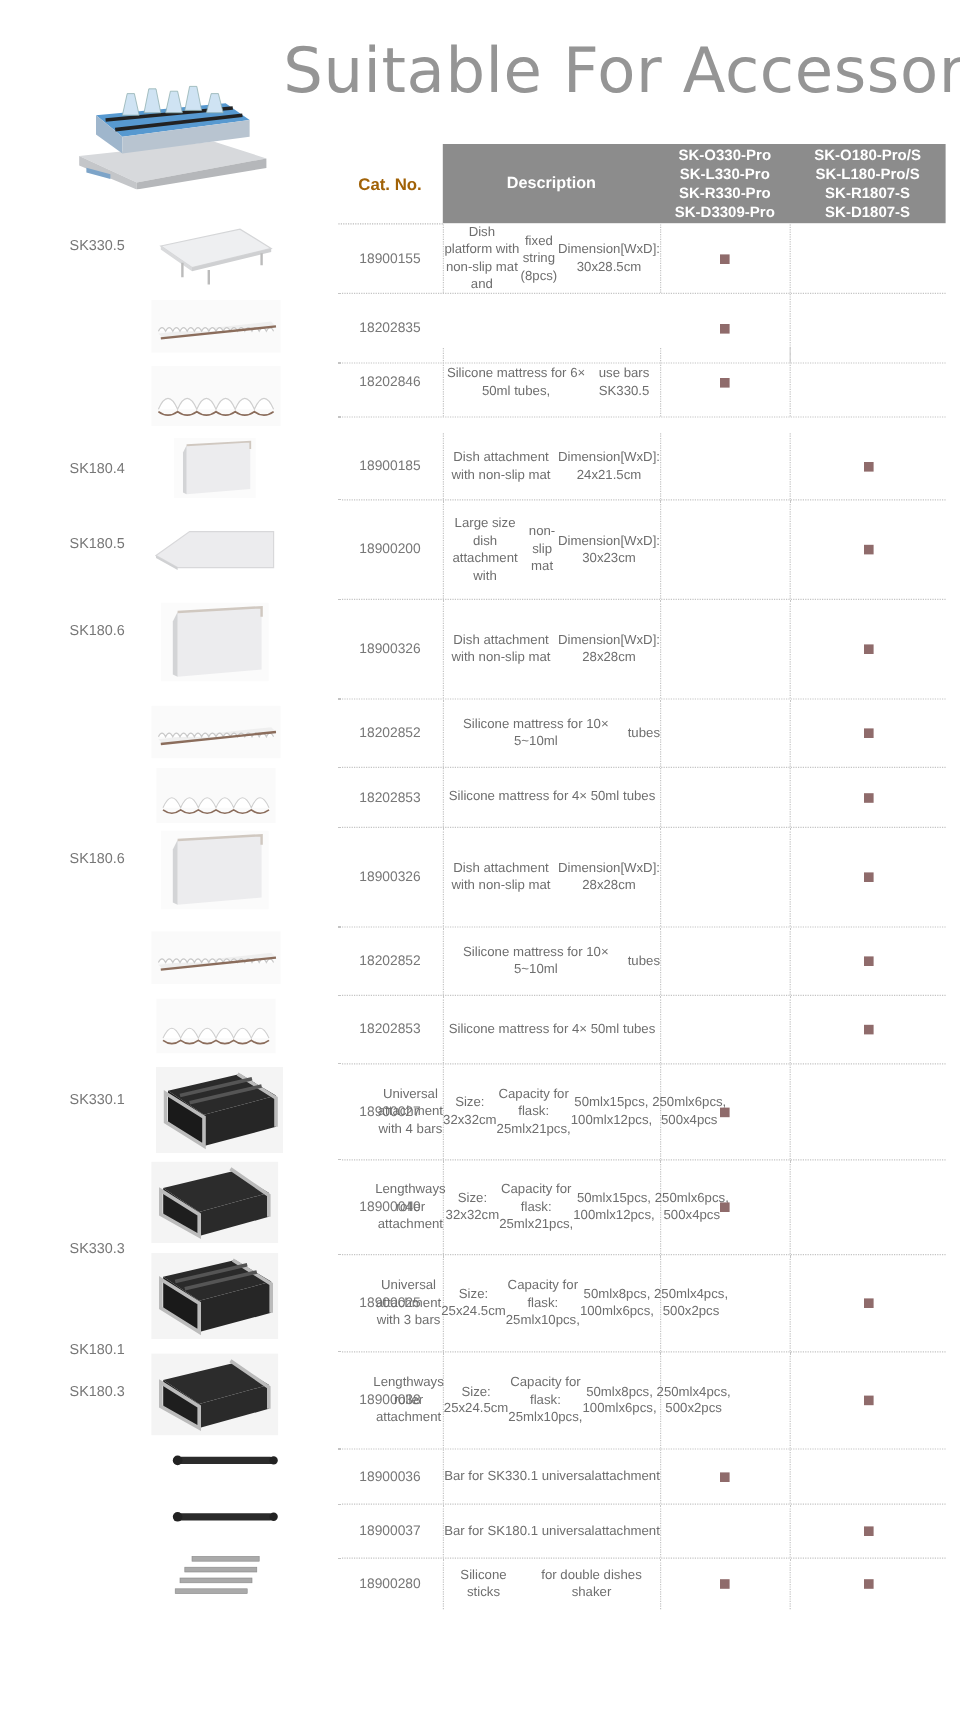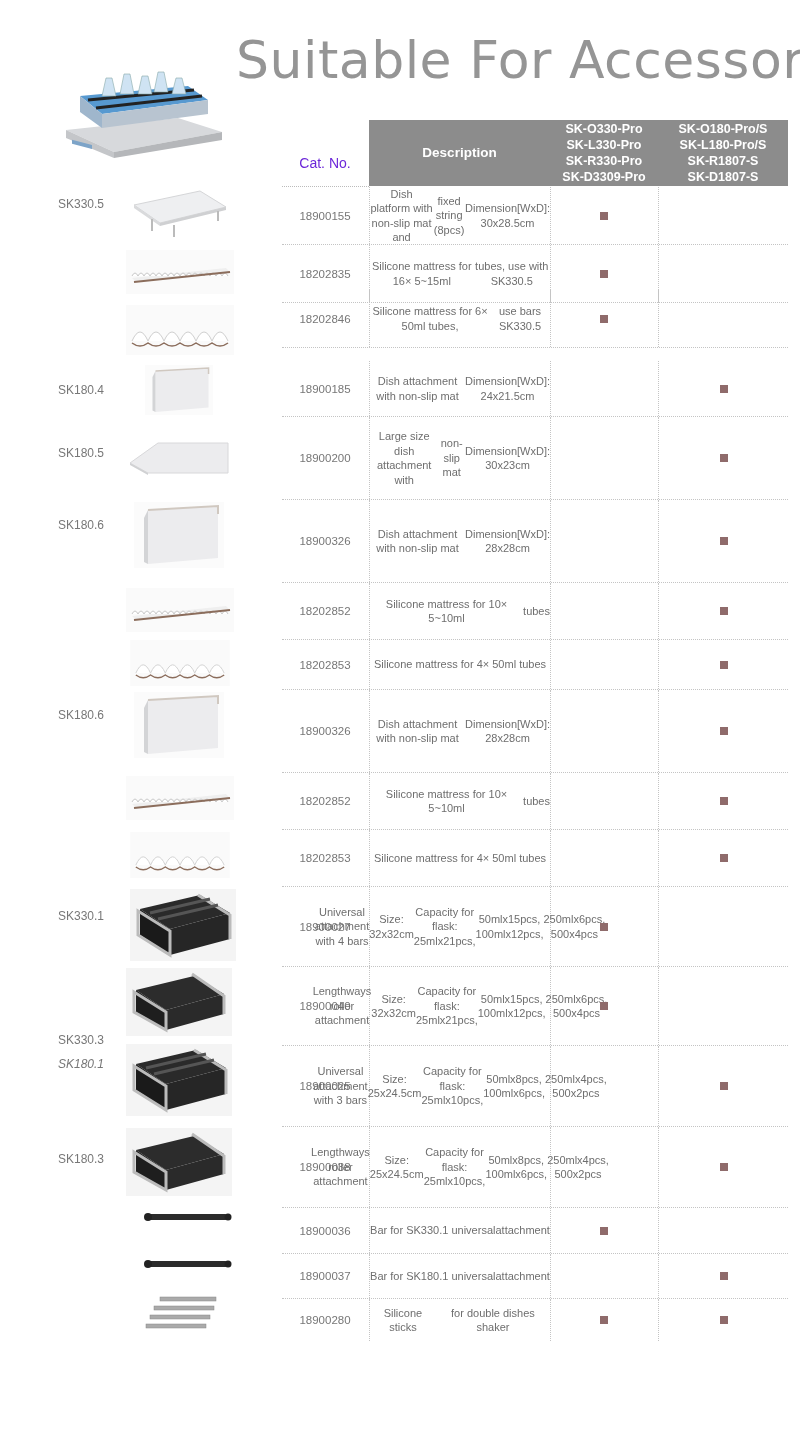--- a/index.html
+++ b/index.html
@@ -1,23 +1,23 @@
 <!DOCTYPE html>
 <html><head>
 <meta charset="utf-8">
 <style>
   html, body { margin:0; padding:0; background:#ffffff; }
   body { width:800px; height:1433px; position:relative; overflow:hidden;
          font-family:"Liberation Sans", sans-serif; color:#666; }
   .title { position:absolute; left:236px; top:30px; font-size:52px; color:#959595;
            letter-spacing:0.5px; white-space:nowrap; font-family:"DejaVu Sans", sans-serif; font-weight:normal; }
   .hero { position:absolute; left:58px; top:66px; width:168px; height:92px; }
-  .cat-head { position:absolute; left:282px; top:130px; width:86px; height:66px;
+  .cat-head { position:absolute; left:282px; top:120px; width:86px; height:66px;
               display:flex; align-items:center; justify-content:center;
-              color:#6d28d9; font-weight:normal; font-size:14px; }
+              color:#a16207; font-weight:bold; font-size:14px; }
   .head { position:absolute; left:369px; top:120px; width:419px; height:66px; background:#8c8c8c;
           color:#fff; font-weight:bold; }
   .head .c { position:absolute; top:0; height:66px; display:flex; flex-direction:column;
              align-items:center; justify-content:center; font-size:12.5px; line-height:16px; }
   .head .desc { left:0; width:181px; font-size:13.5px; }
   .head .m1 { left:181px; width:108px; }
   .head .m2 { left:289px; width:130px; }
   .head-dots { position:absolute; left:282px; top:186px; width:87px; border-top:1px dotted #bbb; }
   .row { position:absolute; left:282px; width:506px; border-bottom:1px dotted #c4c4c4; }
   .row .cat { position:absolute; left:0; width:86px; top:0; bottom:0; display:flex; align-items:center;
@@ -91,24 +91,20 @@
     <div class="thumb" style="left: 130px; top: 187px; width: 100px; height: 56px;"><svg viewBox="0 0 100 56" width="100%" height="100%">
         <path d="M4 18 L70 4 L96 20 L30 36 Z" fill="#eeeff1" stroke="#d5d6d8"></path>
         <path d="M4 18 L30 36 L30 39 L4 21 Z" fill="#d9dadc"></path>
         <path d="M30 36 L96 20 L96 23 L30 39 Z" fill="#cfd0d2"></path>
         <line x1="22" y1="32" x2="22" y2="44" stroke="#bbb" stroke-width="2"></line>
         <line x1="44" y1="38" x2="44" y2="50" stroke="#bbb" stroke-width="2"></line>
         <line x1="88" y1="24" x2="88" y2="34" stroke="#bbb" stroke-width="2"></line>
       </svg></div>
     <div class="row" style="top: 245px; height: 57px;">
       <div class="cat">18202835</div>
-      <div class="desc">
-        <span>Silicone mattress for 16× 5~15ml</span>
-        <span>tubes, use with SK330.5</span>
-      </div>
       <div class="m1">
         <div class="mark" style="background: rgb(143, 107, 107);"></div>
       </div>
       <div class="m2"></div>
     </div>
     <div class="thumb" style="left: 126px; top: 250px; width: 108px; height: 44px;"><svg viewBox="0 0 108 44" width="100%" height="100%">
         <rect width="108" height="44" fill="#fafafa"></rect>
         <path d="M6 28 L100 18 L104 22 L10 32 Z" fill="#efefef"></path>
         <path d="M6 26 q3 -6 6 0 q3 -6 6 0 q3 -6 6 0 q3 -6 6 0 q3 -6 6 0 q3 -6 6 0 q3 -6 6 0 q3 -6 6 0 q3 -6 6 0 q3 -6 6 0 q3 -6 6 0 q3 -6 6 0 q3 -6 6 0 q3 -6 6 0 q3 -6 6 0 q3 -6 6 0" fill="#fff" stroke="#c9c9c9"></path>
         <path d="M8 32 L104 22" stroke="#8b6d5c" stroke-width="2"></path>
@@ -319,21 +315,21 @@
         <span>Size: 25x24.5cm</span>
         <span>Capacity for flask: 25mlx10pcs,</span>
         <span>50mlx8pcs, 100mlx6pcs,</span>
         <span>250mlx4pcs, 500x2pcs</span>
       </div>
       <div class="m1"></div>
       <div class="m2">
         <div class="mark" style="background: rgb(143, 107, 107);"></div>
       </div>
     </div>
-    <div class="label" style="top: 1057px; font-style: italic;">SK180.1</div>
+    <div class="label" style="top: 1117px;">SK180.1</div>
     <div class="thumb" style="left: 126px; top: 1044px; width: 106px; height: 72px;"><svg viewBox="0 0 106 72" width="100%" height="100%">
         <rect width="106" height="72" fill="#f4f4f4"></rect>
         <path d="M10 20 L70 6 L100 24 L40 40 Z" fill="#2a2a2a"></path>
         <path d="M10 20 L40 40 L40 66 L10 46 Z" fill="#1a1a1a"></path>
         <path d="M40 40 L100 24 L100 50 L40 66 Z" fill="#262626"></path>
         <path d="M8 22 L40 42 L40 66 L8 46 Z" fill="none" stroke="#bbb" stroke-width="3"></path>
         <path d="M68 6 L100 26 L100 50" fill="none" stroke="#bbb" stroke-width="3"></path>
         <line x1="20" y1="24" x2="80" y2="10" stroke="#555" stroke-width="3"></line>
         <line x1="28" y1="30" x2="88" y2="16" stroke="#555" stroke-width="3"></line>
       </svg></div>

